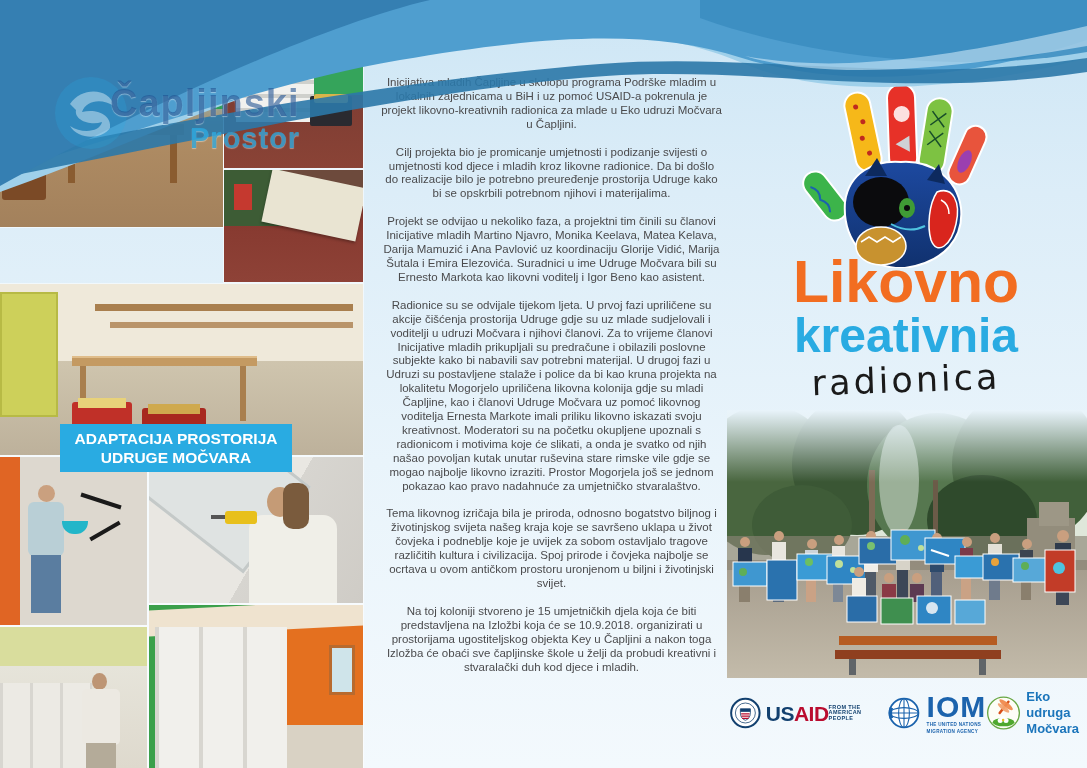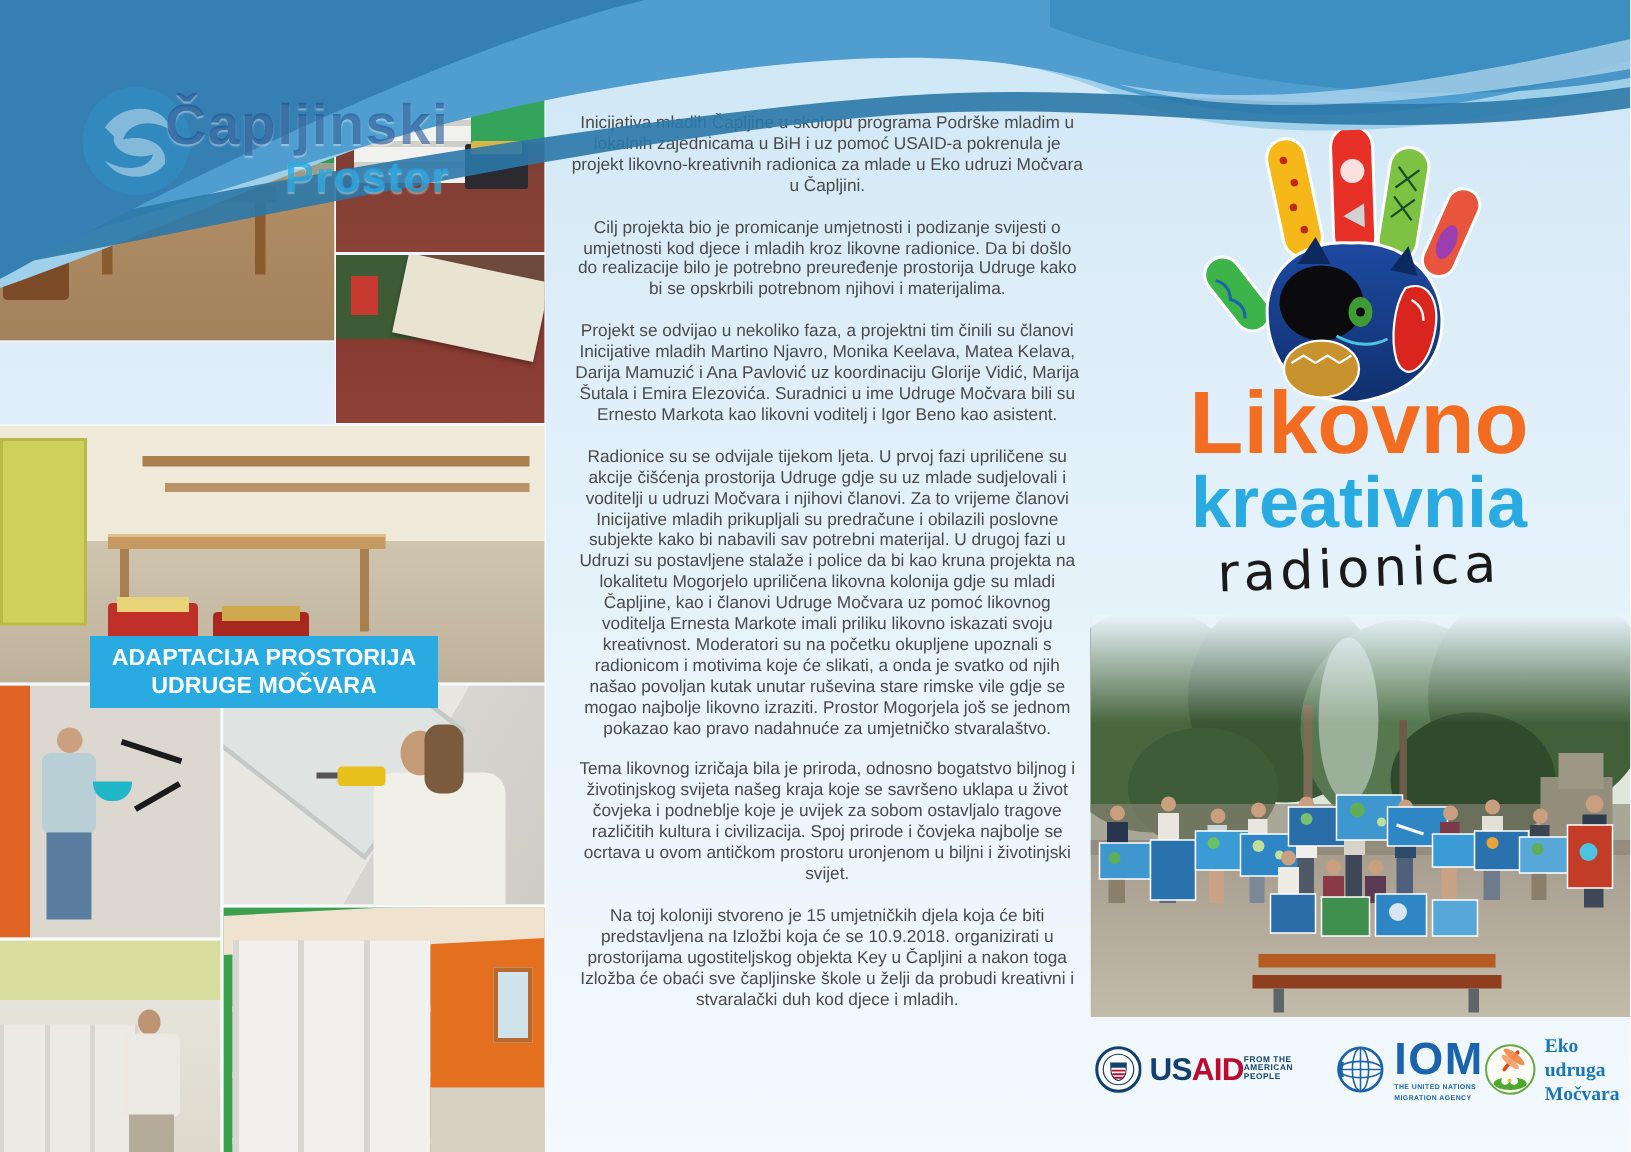--- a/index.html
+++ b/index.html
@@ -31,21 +31,21 @@
   .tile-shelfman { left: 0; top: 627px; width: 147px; height: 141px;
       background: linear-gradient(180deg,#d9dd9d 0%,#d9dd9d 28%,#e6e4da 28%,#ded9cd 100%); }
   .tile-shelving2 { left: 149px; top: 605px; width: 214px; height: 163px;
       background: linear-gradient(90deg,#3ba04b 0%,#3ba04b 62%,#e4701f 62%,#e4701f 100%); }
 
   .banner { position: absolute; left: 60px; top: 424px; width: 232px; z-index: 6;
       padding: 5px 4px; text-align: center; color: #fff; font-weight: bold;
       font-size: 15.5px; line-height: 19px; }
 
   
-  .watermark { position: absolute; left: 52px; top: 45px; width: 280px; height: 95px; z-index: 7; opacity: .8; }
+  .watermark { position: absolute; left: 52px; top: 64px; width: 280px; height: 95px; z-index: 7; opacity: .8; }
   .wm-title { position: absolute; left: 58px; top: 18px; font-size: 38px; font-weight: bold;
       color: rgba(27,78,143,.72); text-shadow: 0 1px 1px rgba(255,255,255,.5); letter-spacing: 1px; }
   .wm-sub { position: absolute; left: 138px; top: 58px; font-size: 29px; font-weight: bold;
       color: rgba(41,170,225,.95); text-shadow: 0 1px 1px rgba(255,255,255,.5); letter-spacing: 1px; }
 
   
   .article { position: absolute; left: 381px; top: 76px; width: 341px; z-index: 2;
       display: flex; flex-direction: column; gap: 14px; }
   .article p { font-size: 11.5px; line-height: 13.9px; color: #4a4a4c; text-align: center; }
 
@@ -61,21 +61,21 @@
 
   .partners { position: absolute; left: 730px; top: 686px; width: 356px; height: 54px; z-index: 2;
       display: flex; align-items: center; justify-content: space-between; }
   .partner { display: flex; align-items: center; gap: 5px; }
   .usaid-text { display: flex; flex-direction: row; line-height: 1; }
   .usaid-word { font-size: 21px; font-weight: bold; letter-spacing: -.5px; }
   .usaid-tag { font-size: 5.5px; font-weight: bold; letter-spacing: .4px; margin-top: 2px; }
   .iom-text { display: flex; flex-direction: column; line-height: 1; }
   .iom-word { font-size: 30px; font-weight: bold; letter-spacing: 1px; }
   .iom-tag { font-size: 4.6px; font-weight: bold; letter-spacing: .3px; margin-top: 1.5px; }
-  .eko-text { font-size: 13px; font-weight: bold; line-height: 16px; font-family: Liberation Serif, serif; }
+  .eko-text { font-size: 13px; font-weight: bold; line-height: 16px; }
 </style>
 </head>
 <body>
 
 <div class="page">
 
   <div class="collage">
     <div class="tile tile-museum">
       <div class="shape" style="left:8px;top:22px;width:72px;height:58px;background:#473826;border:2px solid #2e2317;"></div>
       <div class="shape" style="left:96px;top:30px;width:62px;height:42px;background:#43331f;border:2px solid #2e2317;"></div>

